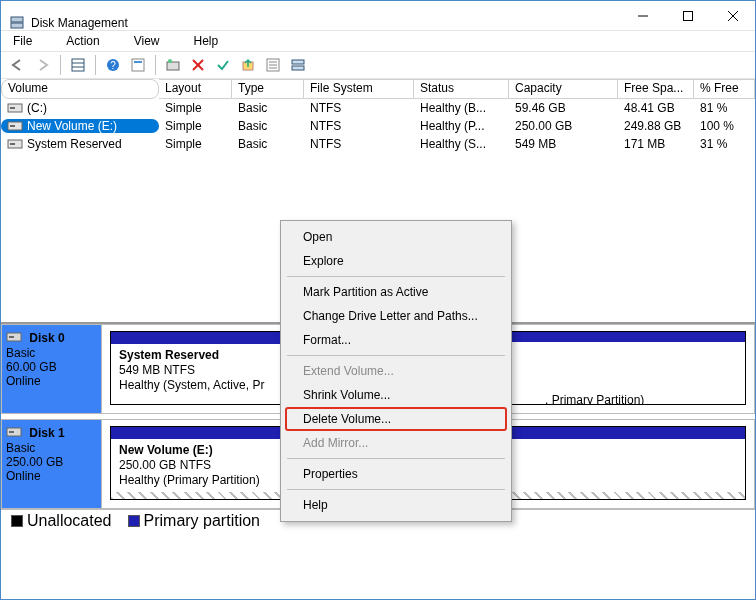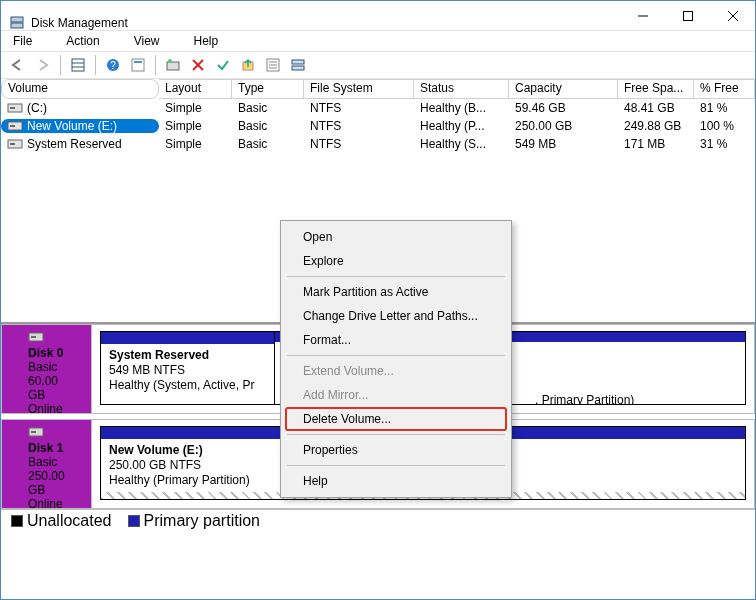--- a/index.html
+++ b/index.html
@@ -100,24 +100,24 @@
   
   .disk-area { padding:0; }
   .disk-pane {
     display:flex;
     border: 1px solid #bbb;
     margin: 0;
     height: 90px;
   }
   .disk-pane + .disk-pane { margin-top: 5px; }
   .disk-label {
-    width: 90px;
+    width: 100px;
     border-right: 1px solid #bbb;
-    padding: 6px 26px;
-    background:#a21caf;
+    padding: 6px 4px;
+    background:#3b82f6;
   }
   .disk-label .disk-ico { display:inline-block; vertical-align:middle; margin-right:4px;}
   .disk-label b { font-weight:bold; }
   .disk-parts {
     flex:1;
     padding: 6px 8px 8px 8px;
     display:flex;
     gap:0;
   }
   .partition {
@@ -411,19 +411,20 @@
 
 <div class="context-menu">
   <div class="ctx-item enabled">Open</div>
   <div class="ctx-item enabled">Explore</div>
   <div class="ctx-sep"></div>
   <div class="ctx-item enabled">Mark Partition as Active</div>
   <div class="ctx-item enabled">Change Drive Letter and Paths...</div>
   <div class="ctx-item enabled">Format...</div>
   <div class="ctx-sep"></div>
   <div class="ctx-item disabled">Extend Volume...</div>
+  <div class="ctx-item enabled">Shrink Volume...</div>
+  <div class="ctx-item enabled ctx-highlight">Delete Volume...</div>
   <div class="ctx-item disabled">Add Mirror...</div>
-  <div class="ctx-item enabled ctx-highlight">Delete Volume...</div>
   <div class="ctx-sep"></div>
   <div class="ctx-item enabled">Properties</div>
   <div class="ctx-sep"></div>
   <div class="ctx-item enabled">Help</div>
 </div>
 
 </body></html>

